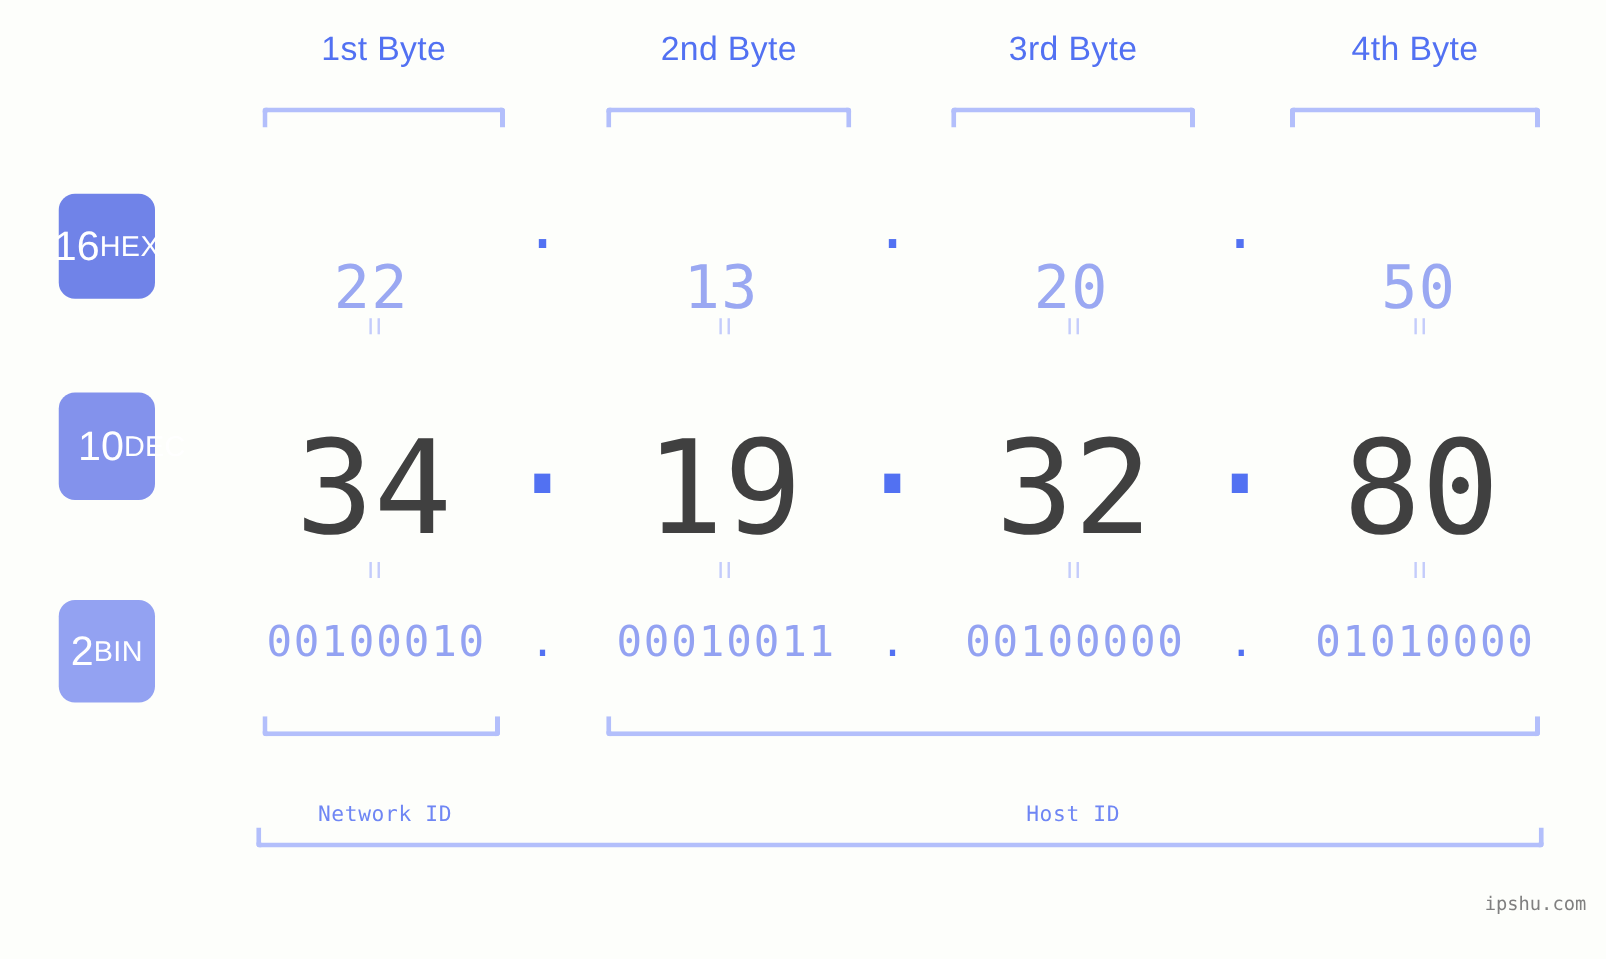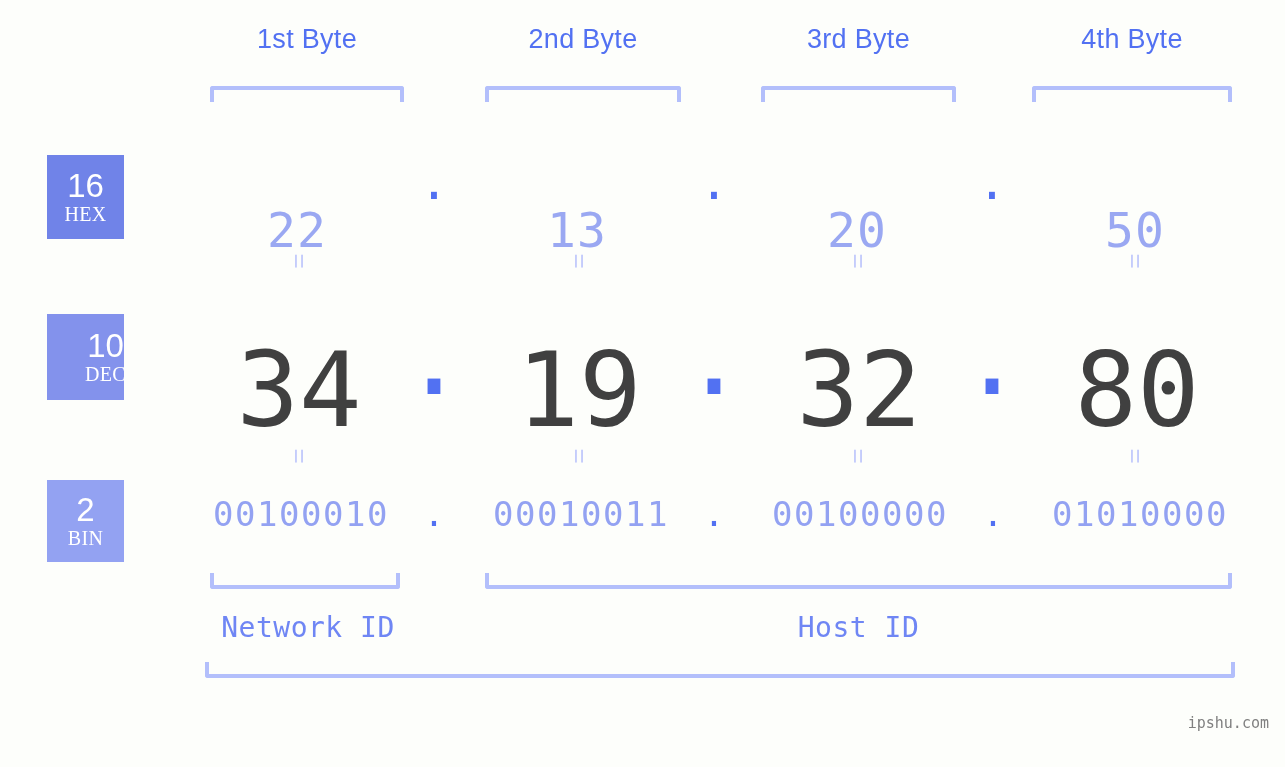--- a/index.html
+++ b/index.html
@@ -49,38 +49,38 @@
     border-radius: 0 0 3px 3px;
     height: 16px;
     box-sizing: border-box;
   }
 
   
   .badge {
     position: absolute;
     left: 47px;
     width: 77px;
-    border-radius: 0;
+    border-radius: 13px;
     color: #ffffff;
     text-align: center;
     display: flex;
-    flex-direction: column;
+    flex-direction: row;
     align-items: center;
     justify-content: center;
     box-sizing: border-box;
   }
   .badge .num {
     font-family: "Liberation Sans", sans-serif;
     font-size: 33px;
     line-height: 34px;
     font-weight: 400;
   }
   .badge .sub {
-    font-family: Liberation Serif, serif;
-    font-size: 20px;
+    font-family: Liberation Sans, sans-serif;
+    font-size: 23px;
     line-height: 23px;
     font-weight: 400;
     letter-spacing: 0.3px;
   }
   #badge-hex { top: 155px; height: 84px; background: #7083e8; }
   #badge-dec { top: 314px; height: 86px; background: #8392ec; padding-left: 40px; }
   #badge-bin { top: 480px; height: 82px; background: #93a2f2; }
 
   
   .val {
@@ -151,25 +151,26 @@
     line-height: 26px;
     transform: rotate(90deg);
     letter-spacing: 0px;
   }
 
   
   .id-label {
     position: absolute;
     text-align: center;
     font-family: "DejaVu Sans Mono", "Liberation Mono", monospace;
-    font-size: 28px;
+    font-size: 17px;
     line-height: 34px;
     color: #6f86f4;
     white-space: nowrap;
     letter-spacing: 0.5px;
+    margin-top: 24px;
   }
   #class-label {
     position: absolute;
     text-align: center;
     font-family: "DejaVu Sans Mono", "Liberation Mono", monospace;
     font-size: 32px;
     line-height: 42px;
     color: #5271f2;
     white-space: nowrap;
     letter-spacing: 3px;

